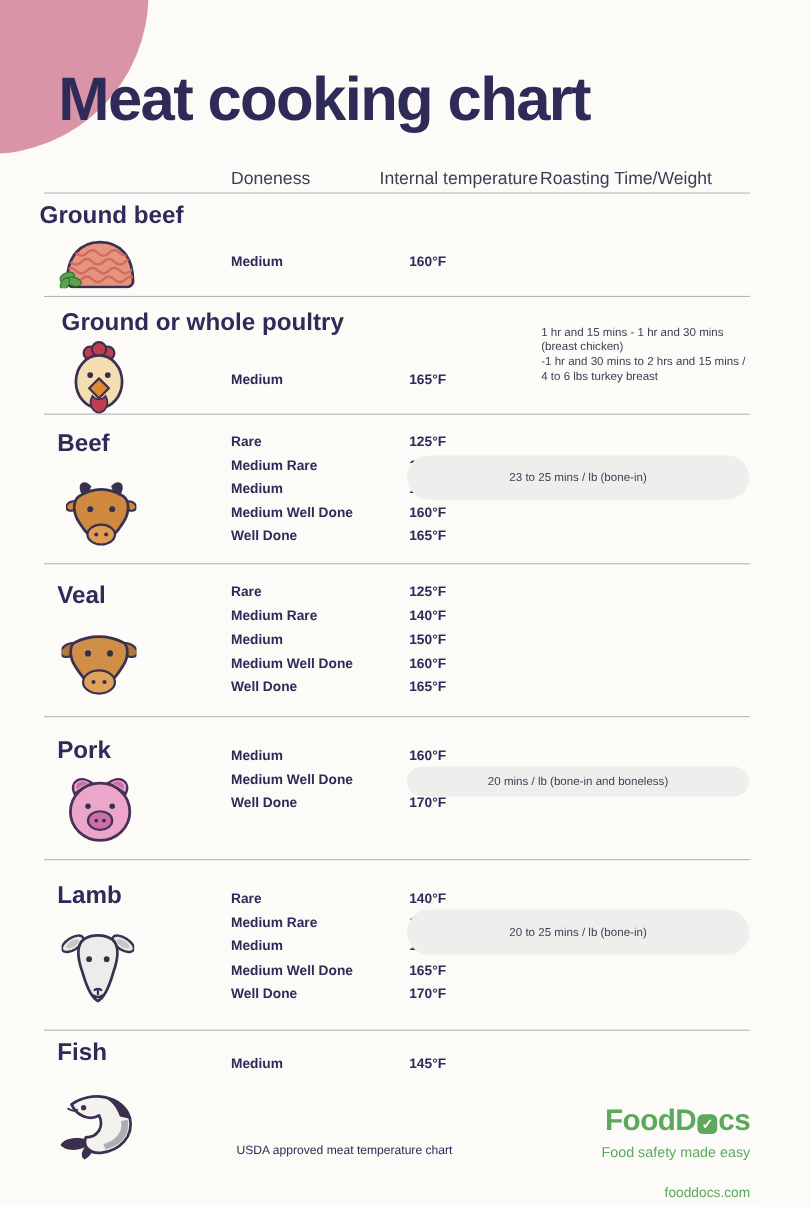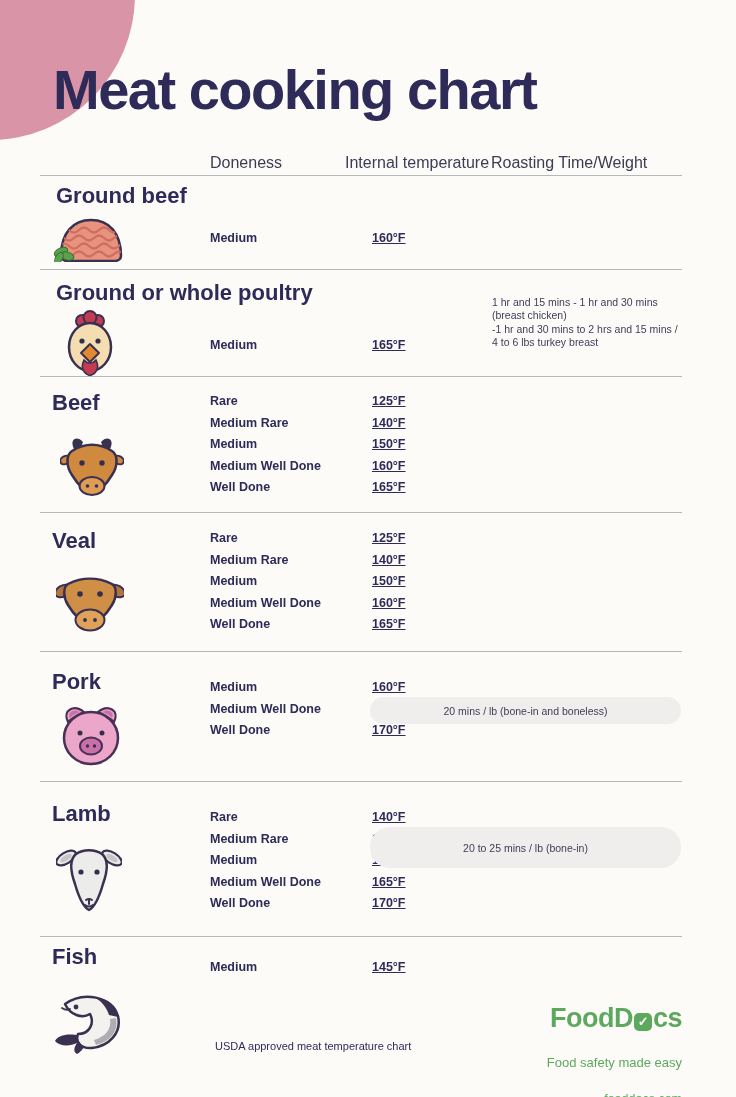--- a/index.html
+++ b/index.html
@@ -26,21 +26,21 @@
     position:absolute; left:40px; width:642px; height:1px; background:#b6b6bd;
   }
   .s-title{
     position:absolute; font-size:22px; font-weight:800; color:#2e2b58;
     margin:0; line-height:24px;
   }
   .icon{ position:absolute; }
   .rows{ position:absolute; left:210px; width:330px; }
   .row{ position:relative; height:21.5px; line-height:21.5px; }
   .row .d{ position:absolute; left:0; font-size:12.5px; font-weight:bold; color:#2e2b58; }
-  .row .t{ position:absolute; left:162px; font-size:12.5px; font-weight:bold; color:#2e2b58;text-decoration:underline; }
+  .row .t{ position:absolute; left:162px; font-size:12.5px; font-weight:bold; color:#2e2b58; }
   .pill{
     position:absolute; left:370px; width:311px; background:#efeeec;
     display:flex; align-items:center; justify-content:center;
     font-size:10.5px; color:#3e3e57;
   }
   .note{
     position:absolute; left:492px; top:296px; width:200px;
     font-size:10.5px; line-height:13.4px; color:#3e3e57;
   }
   .usda-note{
@@ -51,21 +51,21 @@
   }
   .brand .logo{
     font-size:27px; font-weight:800; color:#5ca95e; line-height:28px; letter-spacing:-0.5px;
   }
   .logo-check{
     display:inline-block; width:18px; height:18px; background:#5ca95e;
     border-radius:5px; color:#fcfbf8; font-size:13px; line-height:18px;
     text-align:center; font-weight:bold; transform:translateY(-1px);
     margin:0 1px;
   }
-  .brand .tagline{ margin-top:23px; font-size:13px; color:#5ca95e; }
+  .brand .tagline{ margin-top:8px; font-size:13px; color:#5ca95e; }
   .brand .site{ margin-top:22px; font-size:12.5px; color:#5ca95e; }
 </style>
 </head>
 <body>
 
 <div class="page">
 
   <div class="pink-circle"></div>
 
   <h1 class="title">Meat cooking chart</h1>
@@ -75,21 +75,21 @@
   <div class="col-header" style="left:491px">Roasting Time/Weight</div>
 
   <div class="rule" style="top:175px"></div>
   <div class="rule" style="top:269px"></div>
   <div class="rule" style="top:376px"></div>
   <div class="rule" style="top:512px"></div>
   <div class="rule" style="top:651px"></div>
   <div class="rule" style="top:781px"></div>
   <div class="rule" style="top:936px"></div>
 
-  <h2 class="s-title" style="left:56px; top:184px">Ground beef</h2>
+  <h2 class="s-title" style="left:36px; top:184px">Ground beef</h2>
   <div class="icon" style="left:54px; top:212px">
     <svg width="74" height="50" viewBox="0 0 74 50" aria-hidden="true">
       <defs>
           <clipPath id="gbclip">
             <path d="M7 44 C7 21 19 8 37 8 C55 8 67 21 67 44 C67 47 64 49 61 49 L13 49 C10 49 7 47 7 44 Z"></path>
           </clipPath>
         </defs>
       <path d="M7 44 C7 21 19 8 37 8 C55 8 67 21 67 44 C67 47 64 49 61 49 L13 49 C10 49 7 47 7 44 Z" fill="#e8937e" stroke="#3a3050" stroke-width="2.5" stroke-linejoin="round"></path>
       <g clip-path="url(#gbclip)" stroke="#cf6e60" stroke-width="2.2" fill="none" stroke-linecap="round">
         <path d="M5 18 q5 -5 10 0 t10 0 t10 0 t10 0 t10 0 t10 0 t10 0"></path>
@@ -169,20 +169,21 @@
       </div>
     <div class="row">
         <span class="d">Medium Well Done</span>
         <span class="t">160°F</span>
       </div>
     <div class="row">
         <span class="d">Well Done</span>
         <span class="t">165°F</span>
       </div>
   </div>
+  <div class="pill" style="top:414px; height:40px; border-radius:20px">23 to 25 mins / lb (bone-in)</div>
 
   <h2 class="s-title" style="left:52px; top:529px">Veal</h2>
   <div class="icon" style="left:56px; top:572px">
     <svg width="68" height="62" viewBox="0 0 68 62" aria-hidden="true">
       <ellipse cx="7" cy="19" rx="8.5" ry="5.5" transform="rotate(-28 7 19)" fill="#b0763c" stroke="#3a3050" stroke-width="2"></ellipse>
       <ellipse cx="61" cy="19" rx="8.5" ry="5.5" transform="rotate(28 61 19)" fill="#b0763c" stroke="#3a3050" stroke-width="2"></ellipse>
       <path d="M12 12 C26 5 42 5 56 12 C61 15 61 25 56 33 C50 43 44 50 34 53 C24 50 18 43 12 33 C7 25 7 15 12 12 Z" fill="#cf8f46" stroke="#3a3050" stroke-width="2.5" stroke-linejoin="round"></path>
       <circle cx="24" cy="22" r="2.8" fill="#352f4e"></circle>
         <circle cx="44" cy="22" r="2.8" fill="#352f4e"></circle>
       <ellipse cx="34" cy="48" rx="14.5" ry="10.5" fill="#dfa258" stroke="#3a3050" stroke-width="2"></ellipse>

